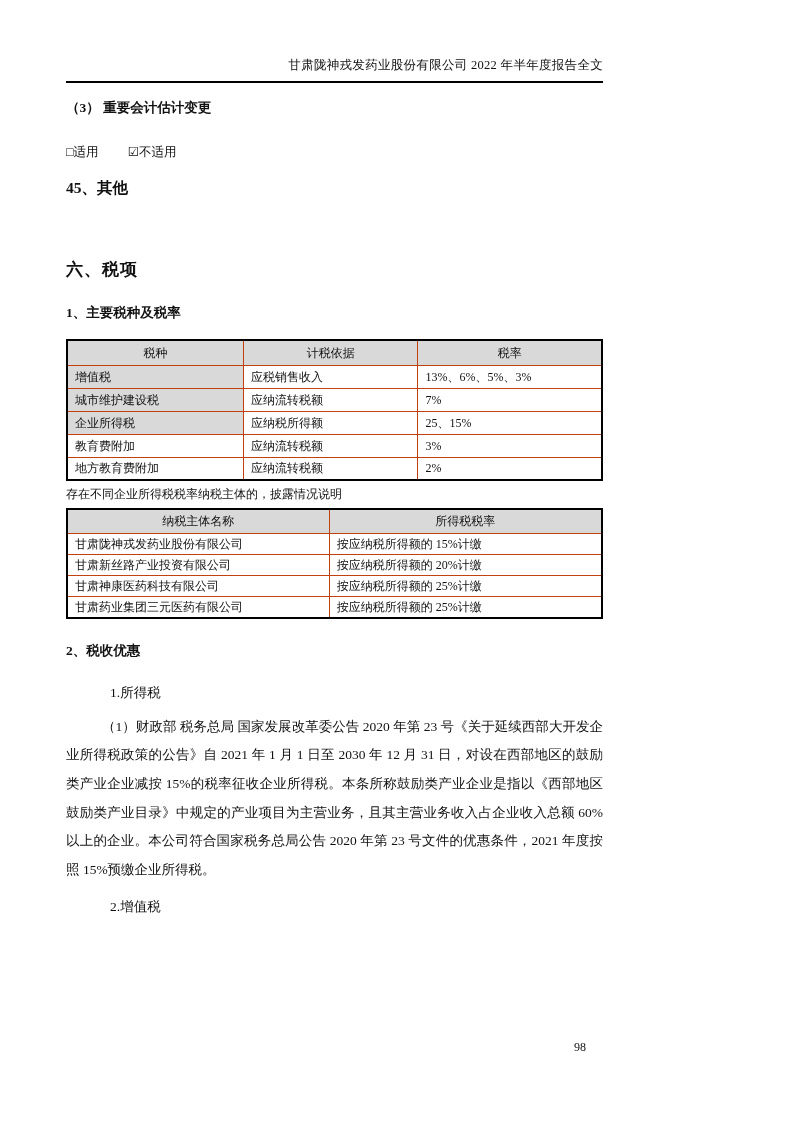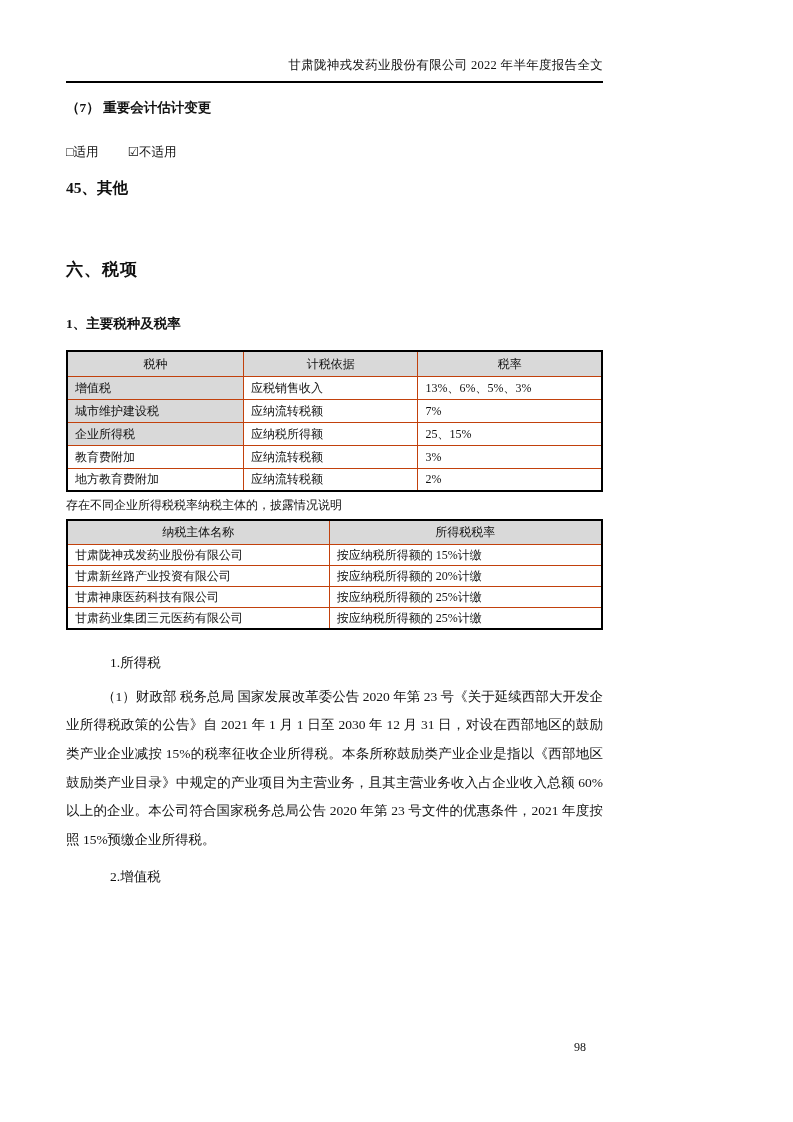--- a/index.html
+++ b/index.html
@@ -19,21 +19,21 @@
     text-align: right;
     font-size: 12.5px; letter-spacing: 0.3px;
   }
 
   
   .h-estimate { margin-top: 16px; font-size: 13.5px; font-weight: bold; }
   .line-applicable { margin-top: 27px; font-size: 12.5px; }
   .line-applicable .chk { margin-right: 26px; }
   .h-other { margin-top: 17px; font-size: 15.5px; font-weight: bold; }
   .h-tax { margin-top: 59px; font-size: 17px; font-weight: bold; letter-spacing: 1px; }
-  .h-sub { margin-top: 34px; font-size: 13.5px; font-weight: bold; }
+  .h-sub { margin-top: 23px; font-size: 13.5px; font-weight: bold; }
 
   
   table.tbl {
     width: 100%; border-collapse: collapse;
     border: 2px solid #000;
     font-size: 12px; table-layout: fixed;
   }
   table.tbl th, table.tbl td {
     border: 1px solid #c2410c;
     padding: 2px 7px;
@@ -73,21 +73,21 @@
 </head>
 <body>
 
 <div class="page">
   <div class="content">
 
     <div class="doc-header">
       <span>甘肃陇神戎发药业股份有限公司 2022 年半年度报告全文</span>
     </div>
 
-    <div class="h-estimate">（7） 重要会计估计变更</div>
+    <div class="h-estimate">（3） 重要会计估计变更</div>
 
     <div class="line-applicable">
       <span class="chk">□适用</span>
       <span>☑不适用</span>
     </div>
 
     <div class="h-other">45、其他</div>
 
     <div class="h-tax">六、税项</div>
 
@@ -161,20 +161,21 @@
             <td>甘肃神康医药科技有限公司</td>
             <td>按应纳税所得额的 25%计缴</td>
           </tr>
           <tr>
             <td>甘肃药业集团三元医药有限公司</td>
             <td>按应纳税所得额的 25%计缴</td>
           </tr>
         </tbody>
     </table>
 
+    <div class="h-sub">2、税收优惠</div>
 
     <div class="h-income">1.所得税</div>
 
     <div class="para">（1）财政部 税务总局 国家发展改革委公告 2020 年第 23 号《关于延续西部大开发企业所得税政策的公告》自 2021 年 1 月 1 日至 2030 年 12 月 31 日，对设在西部地区的鼓励类产业企业减按 15%的税率征收企业所得税。本条所称鼓励类产业企业是指以《西部地区鼓励类产业目录》中规定的产业项目为主营业务，且其主营业务收入占企业收入总额 60%以上的企业。本公司符合国家税务总局公告 2020 年第 23 号文件的优惠条件，2021 年度按照 15%预缴企业所得税。</div>
 
 
     <div class="h-vat">2.增值税</div>
 
   </div>
 

